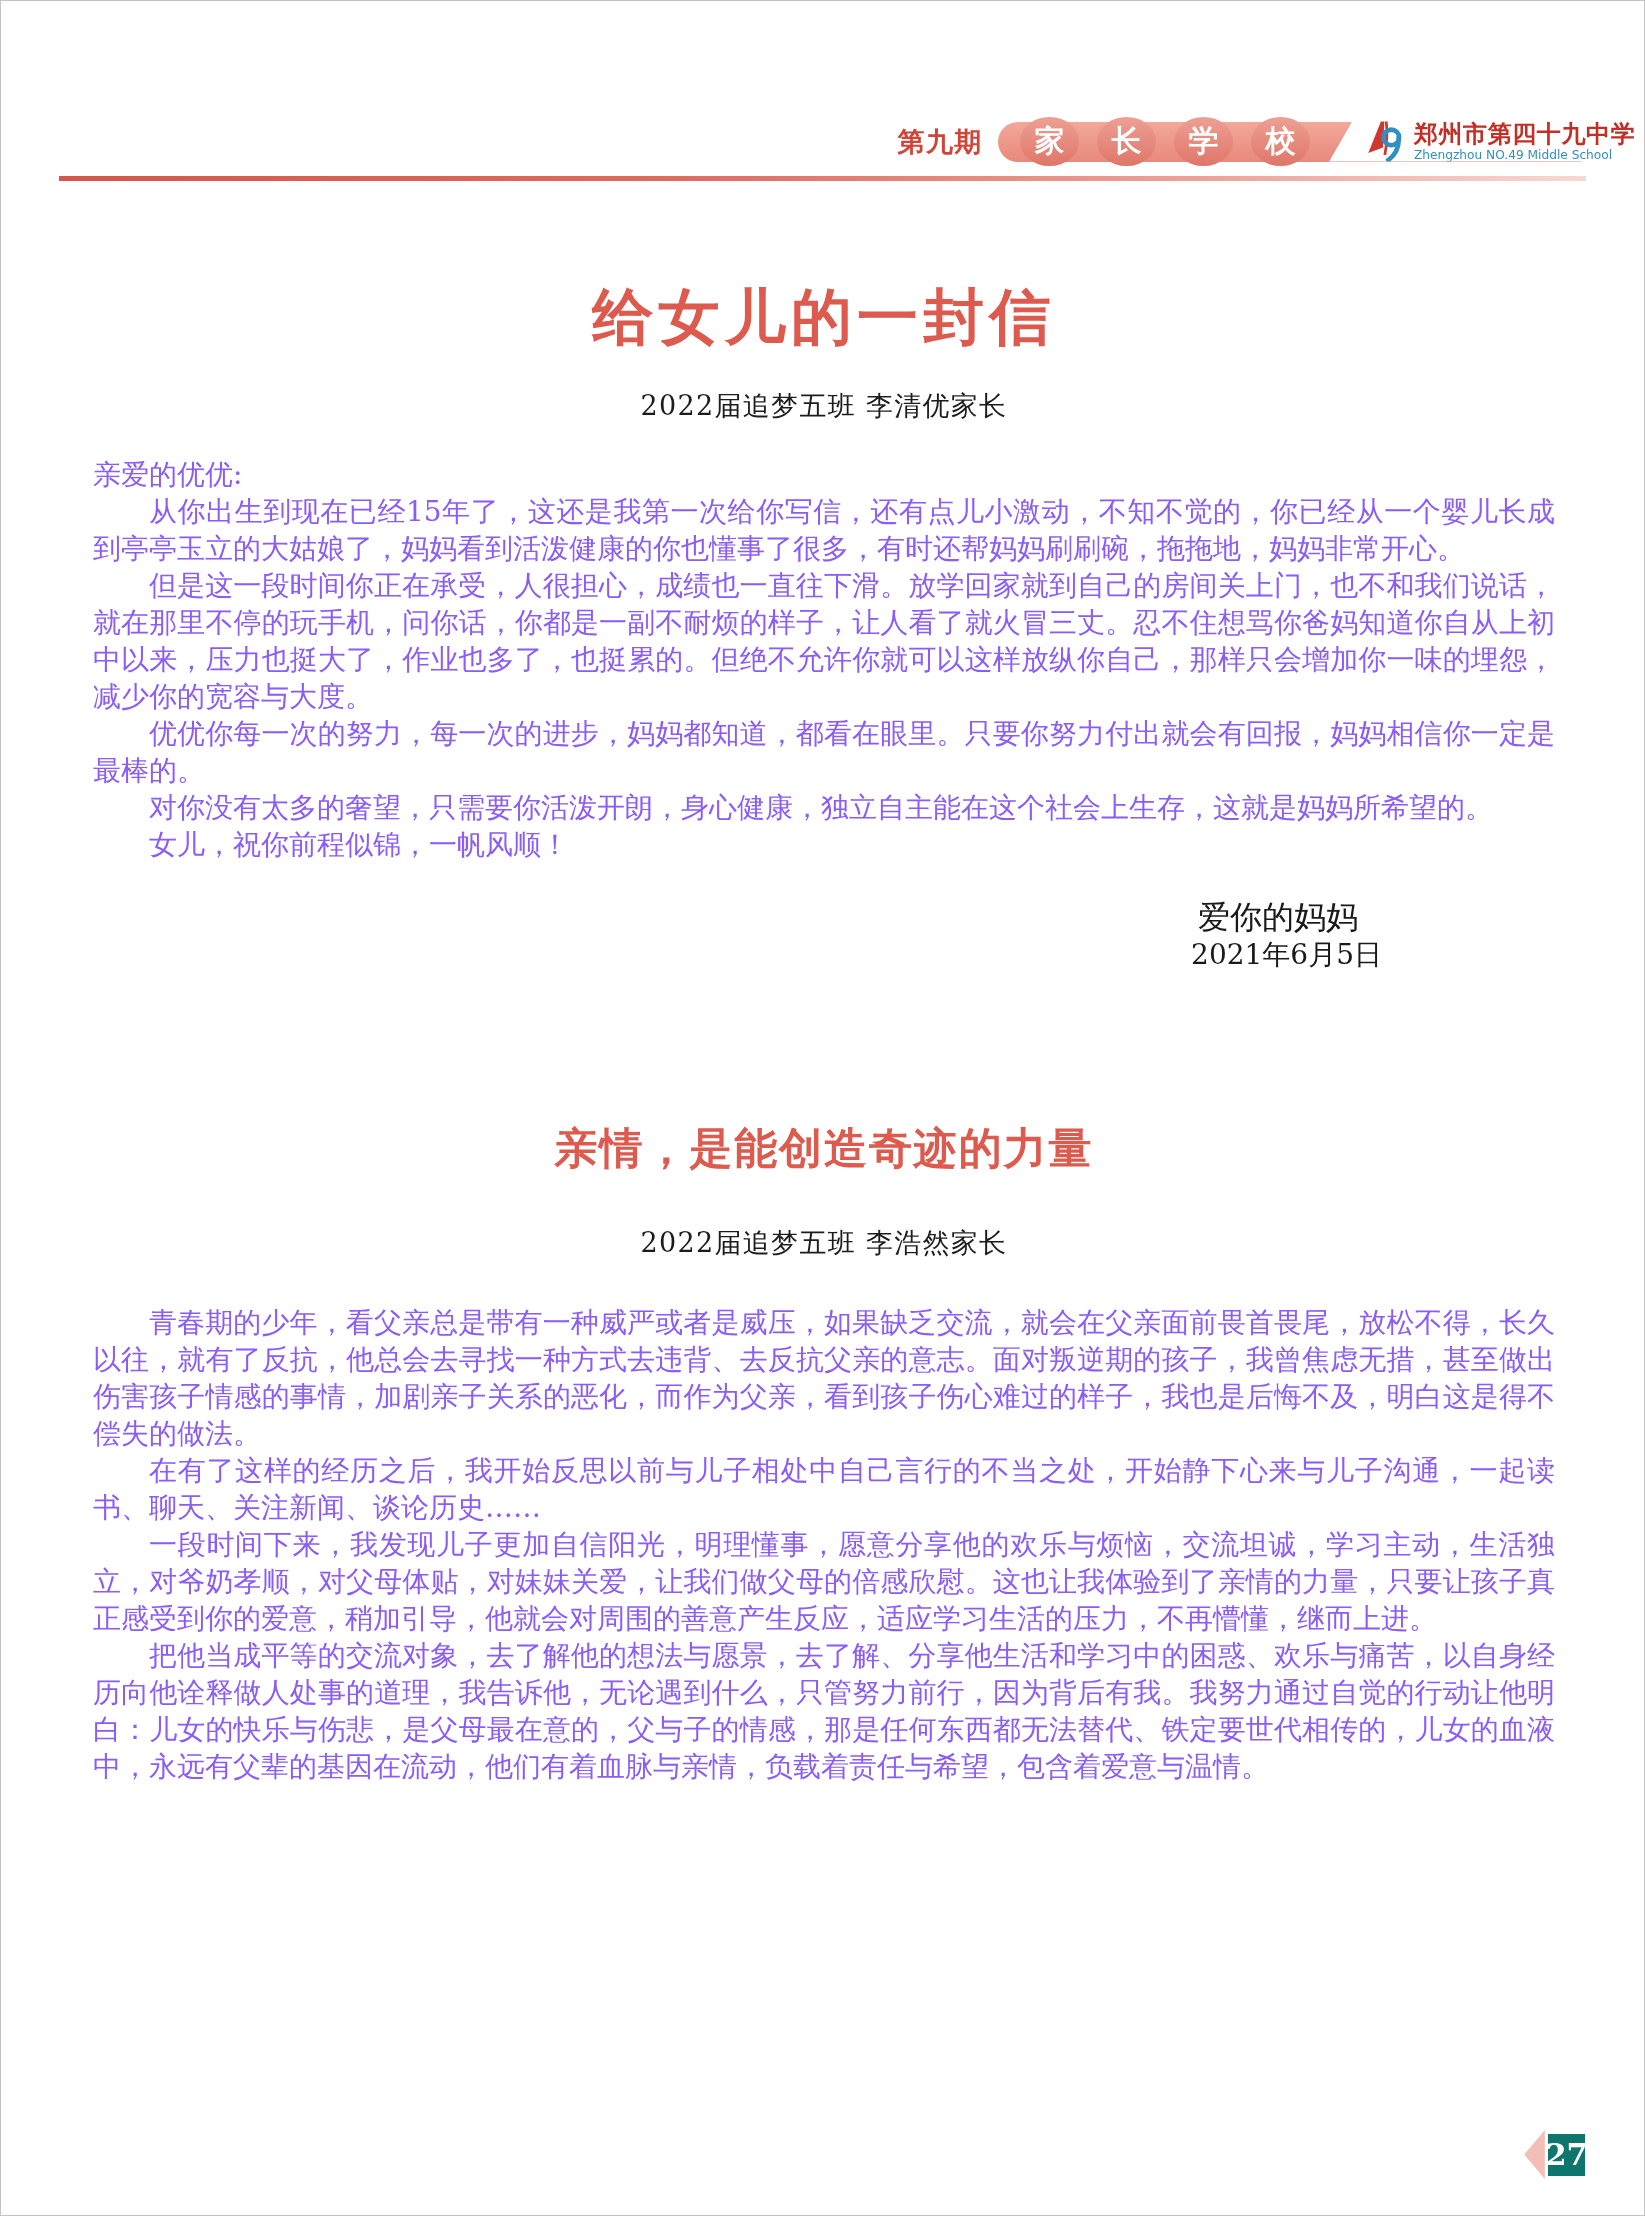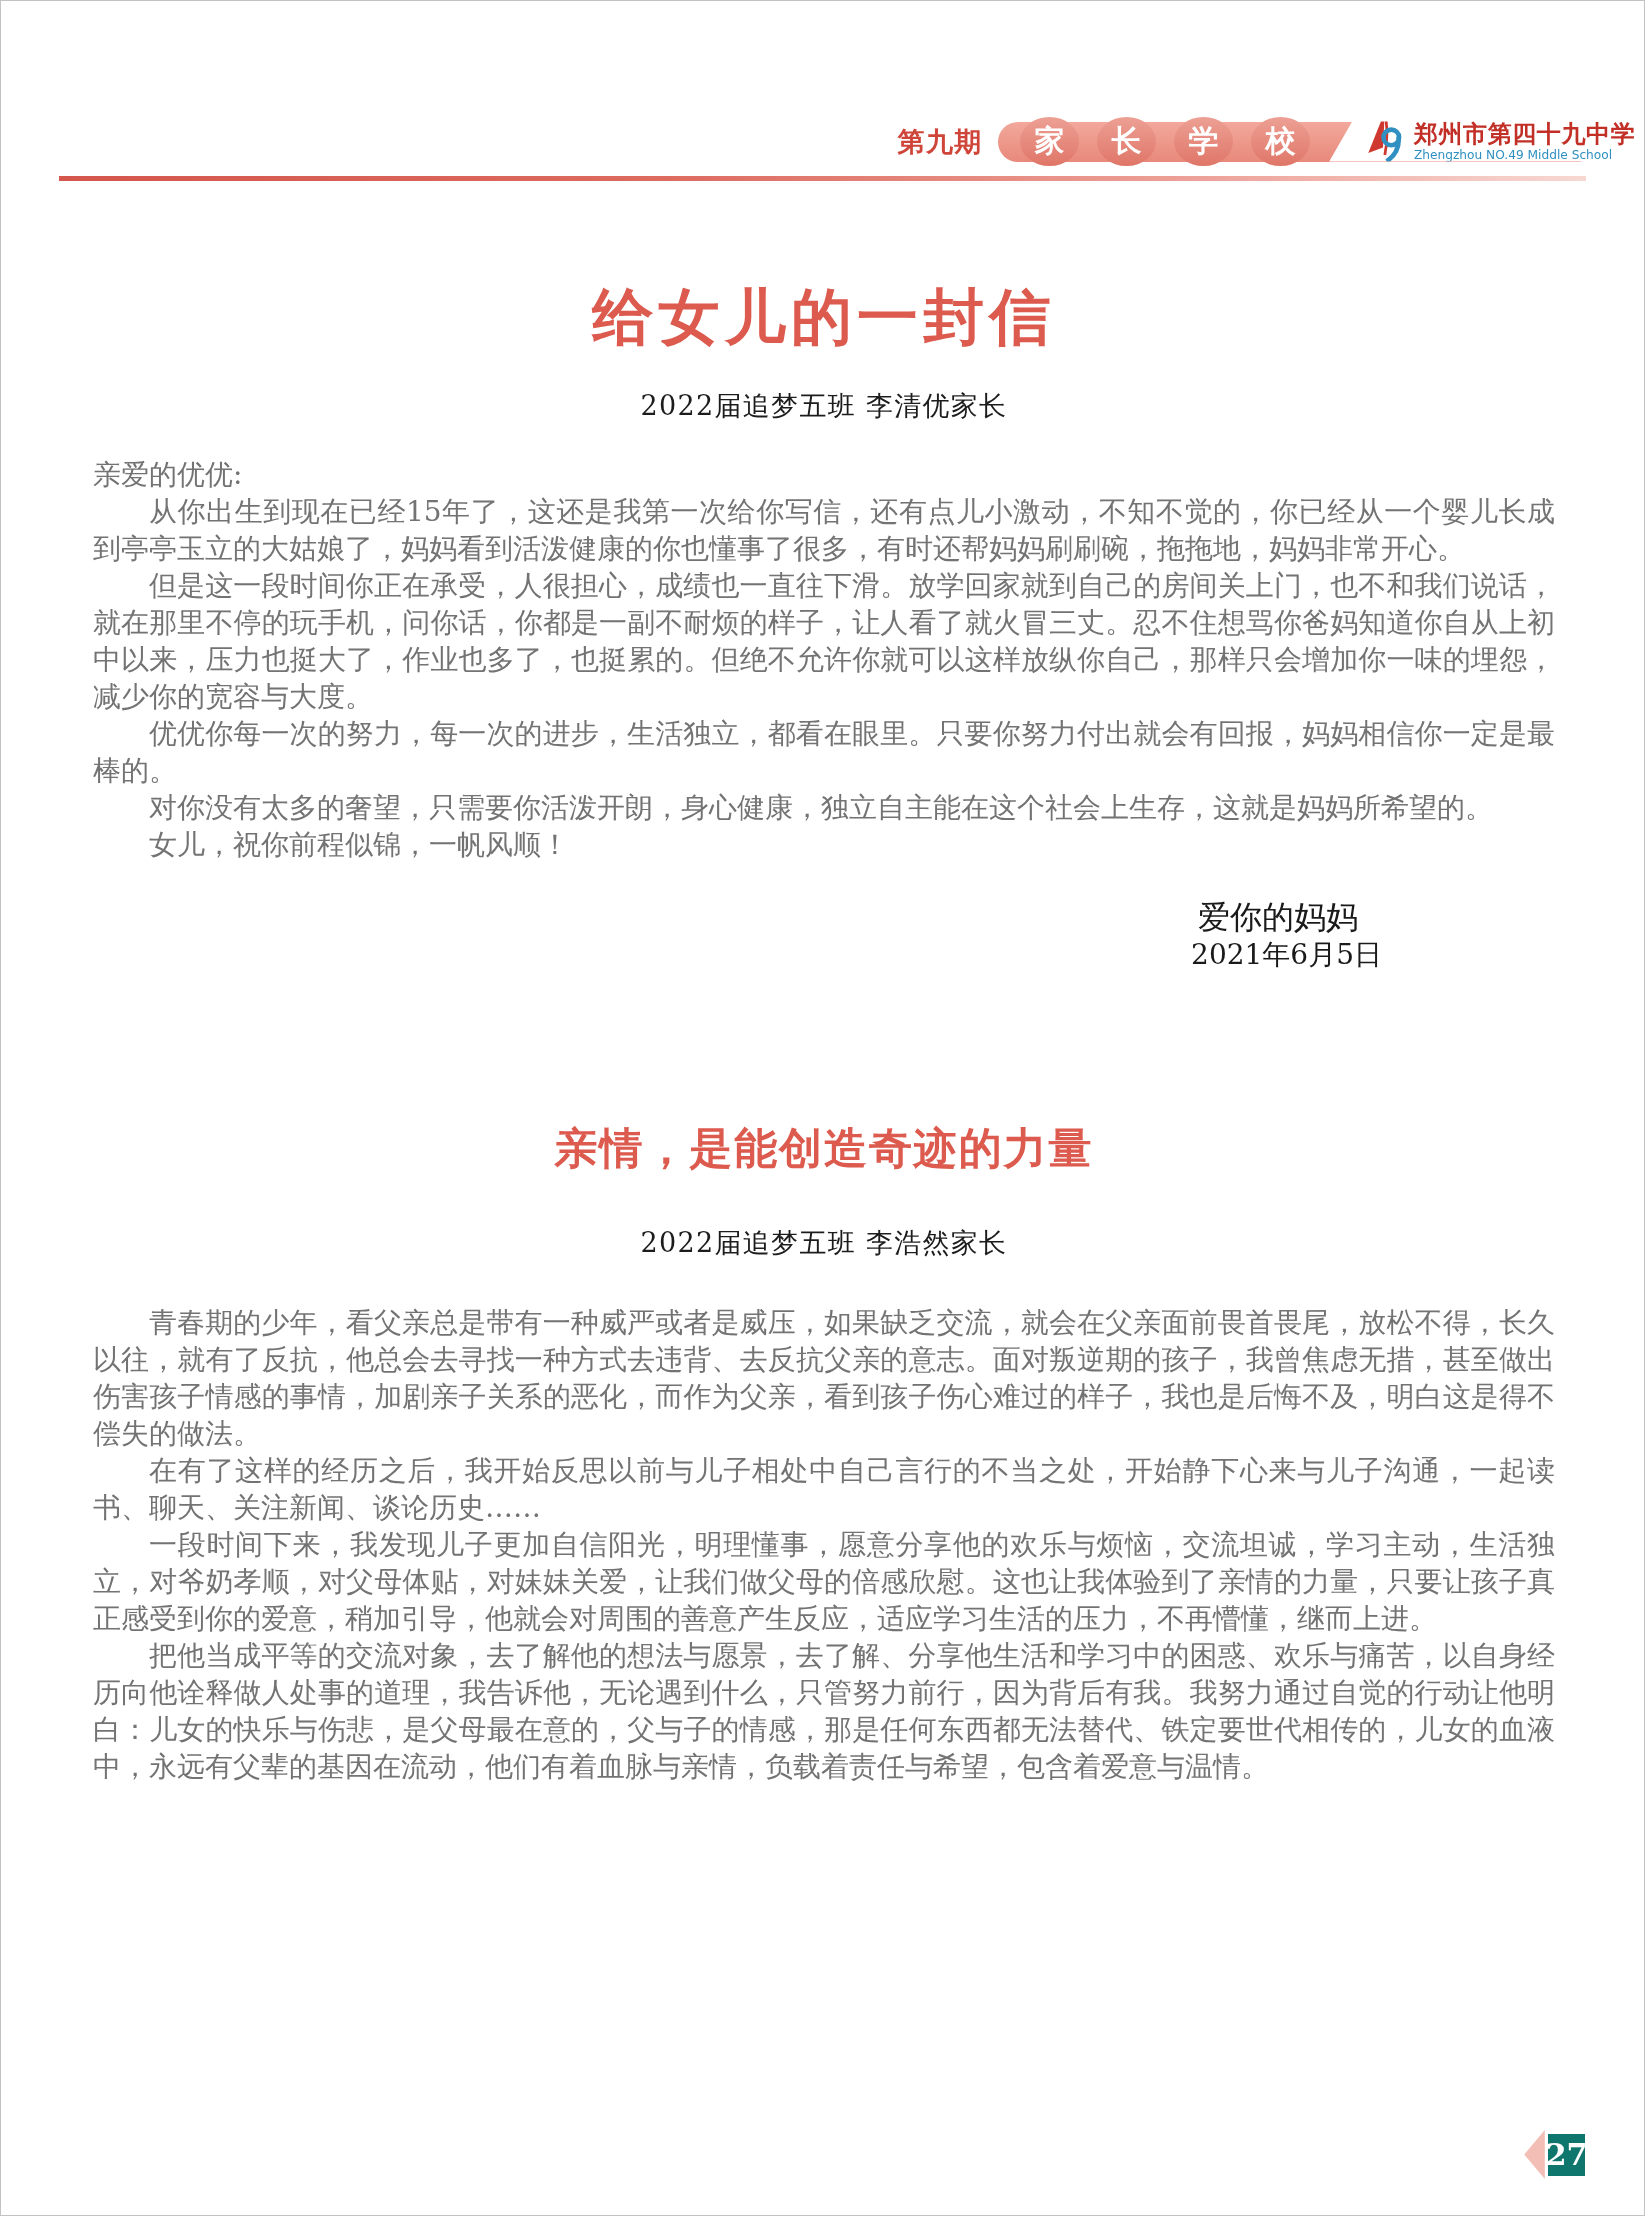--- a/index.html
+++ b/index.html
@@ -69,21 +69,21 @@
   }
   #title-1{font-size:61px;letter-spacing:5.2px;margin-top:284px;}
   #title-2{font-size:43px;letter-spacing:1.9px;margin-top:153px;}
   .byline{
     text-align:center;font-size:27px;color:#1c1c1c;
     letter-spacing:1.3px;margin-top:39px;
   }
   .byline-2{margin-top:54px;}
   .body{
     margin-top:32px;font-size:28px;line-height:37px;
-    color:#737373;text-align:justify;
+    color:#8b5cf6;text-align:justify;
   }
   .body-2{margin-top:43px;}
   .body p{margin:0;text-indent:2em;}
   .body p.salutation{text-indent:0;}
   .signature{
     margin-top:36px;text-align:right;padding-right:197px;
     font-size:32px;line-height:37px;color:#1a1a1a;
   }
   .sig-date{text-align:right;padding-right:173px;font-size:28px;line-height:37px;color:#1a1a1a;}
   
@@ -132,21 +132,21 @@
   <div class="rule"></div>
 
   <div class="main">
 
     <h1 class="article-title" id="title-1">给女儿的一封信</h1>
     <div class="byline">2022届追梦五班 李清优家长</div>
     <div class="body">
       <p class="salutation">亲爱的优优:</p>
       <p>从你出生到现在已经15年了，这还是我第一次给你写信，还有点儿小激动，不知不觉的，你已经从一个婴儿长成到亭亭玉立的大姑娘了，妈妈看到活泼健康的你也懂事了很多，有时还帮妈妈刷刷碗，拖拖地，妈妈非常开心。</p>
       <p>但是这一段时间你正在承受，人很担心，成绩也一直往下滑。放学回家就到自己的房间关上门，也不和我们说话，就在那里不停的玩手机，问你话，你都是一副不耐烦的样子，让人看了就火冒三丈。忍不住想骂你爸妈知道你自从上初中以来，压力也挺大了，作业也多了，也挺累的。但绝不允许你就可以这样放纵你自己，那样只会增加你一味的埋怨，减少你的宽容与大度。</p>
-      <p>优优你每一次的努力，每一次的进步，生活独立，都看在眼里。只要你努力付出就会有回报，妈妈相信你一定是最棒的。</p>
+      <p>优优你每一次的努力，每一次的进步，妈妈都知道，都看在眼里。只要你努力付出就会有回报，妈妈相信你一定是最棒的。</p>
       <p>对你没有太多的奢望，只需要你活泼开朗，身心健康，独立自主能在这个社会上生存，这就是妈妈所希望的。</p>
       <p>女儿，祝你前程似锦，一帆风顺！</p>
     </div>
     <div class="signature">爱你的妈妈</div>
     <div class="sig-date">2021年6月5日</div>
 
     <h1 class="article-title" id="title-2">亲情，是能创造奇迹的力量</h1>
     <div class="byline byline-2">2022届追梦五班 李浩然家长</div>
     <div class="body body-2">
       <p>青春期的少年，看父亲总是带有一种威严或者是威压，如果缺乏交流，就会在父亲面前畏首畏尾，放松不得，长久以往，就有了反抗，他总会去寻找一种方式去违背、去反抗父亲的意志。面对叛逆期的孩子，我曾焦虑无措，甚至做出伤害孩子情感的事情，加剧亲子关系的恶化，而作为父亲，看到孩子伤心难过的样子，我也是后悔不及，明白这是得不偿失的做法。</p>

